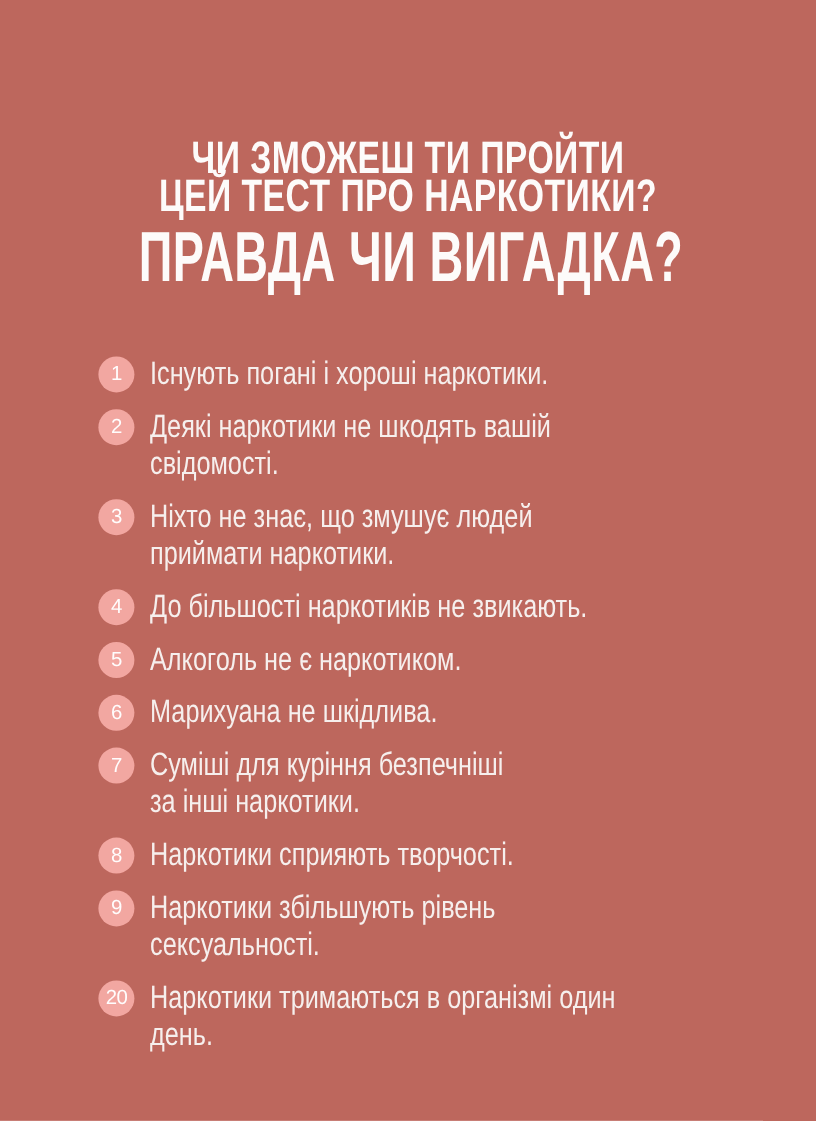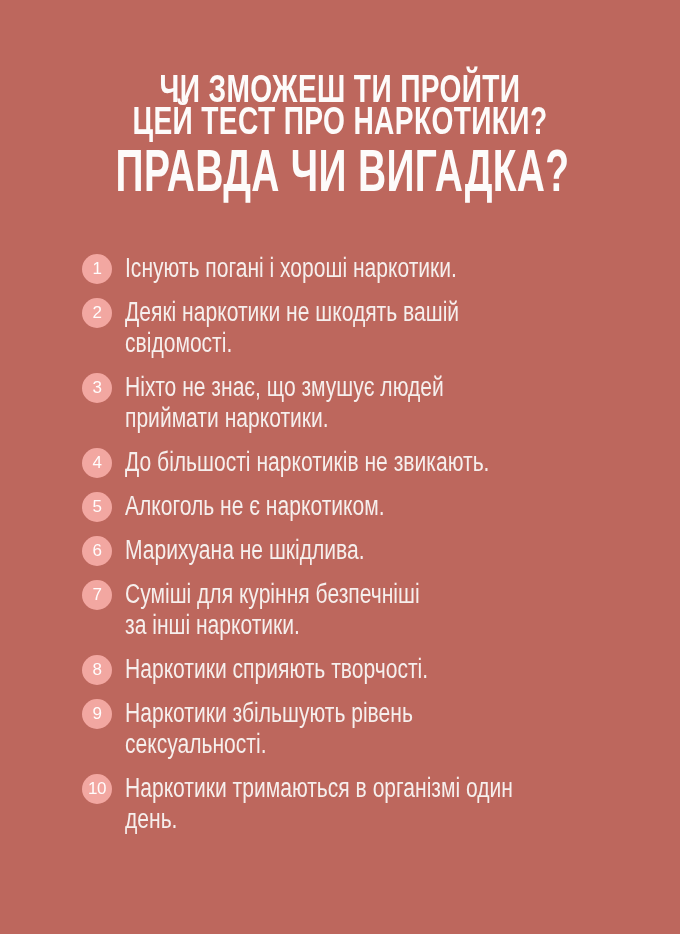--- a/index.html
+++ b/index.html
@@ -8,21 +8,21 @@
   }
   .poster {
     position: relative;
     width: 680px;
     height: 934px;
     background: var(--bg, #bd675d);
     overflow: hidden;
     font-family: "Liberation Sans", sans-serif;
   }
   .header {
-    padding-top: 73px;
+    padding-top: 116px;
     text-align: center;
     font-weight: bold;
     color: var(--title-color, #fdfbfa);
   }
   .sub-line {
     font-size: 38px;
     line-height: 32px;
     white-space: nowrap;
     letter-spacing: 0.5px;
     transform: scaleX(0.74);
@@ -114,18 +114,18 @@
     </li>
     <li class="quiz-item">
       <span class="badge">8</span>
       <span class="item-text">Наркотики сприяють творчості.</span>
     </li>
     <li class="quiz-item">
       <span class="badge">9</span>
       <span class="item-text">Наркотики збільшують рівень сексуальності.</span>
     </li>
     <li class="quiz-item">
-      <span class="badge">10</span>
+      <span class="badge">20</span>
       <span class="item-text">Наркотики тримаються в організмі один день.</span>
     </li>
   </ol>
 
 </div>
 
 </body></html>

